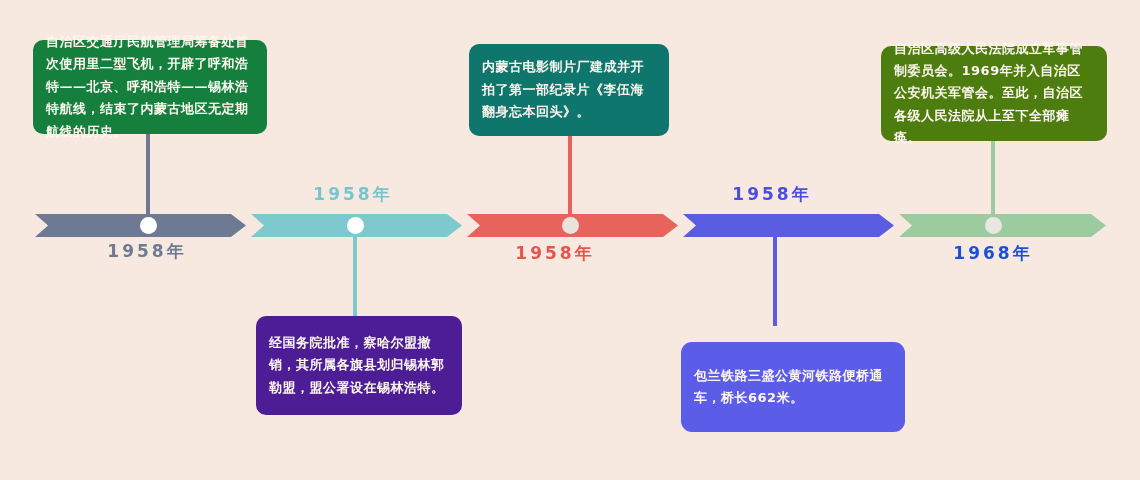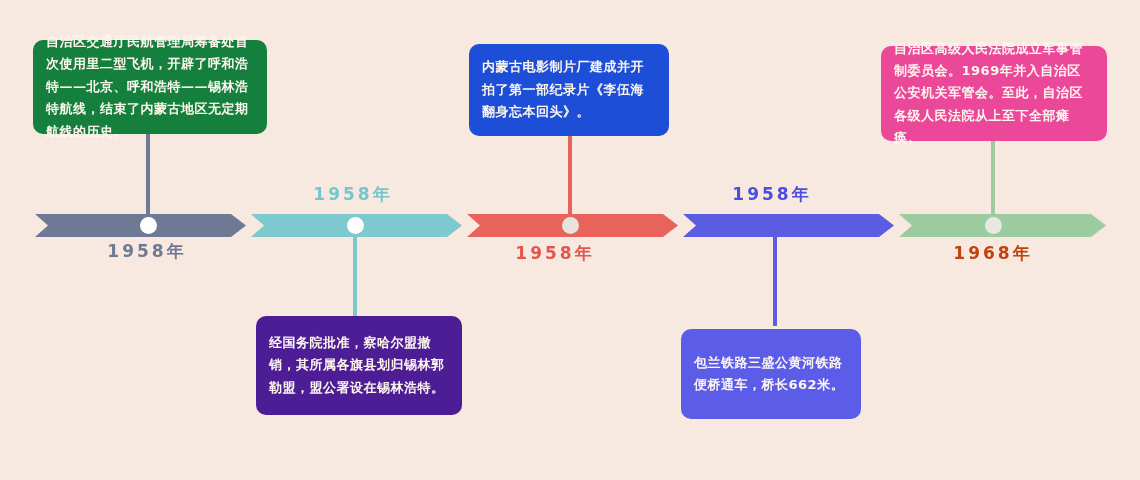--- a/index.html
+++ b/index.html
@@ -52,21 +52,21 @@
     position:absolute;border-radius:10px;box-sizing:border-box;
     display:flex;align-items:center;
     padding:6px 13px;
     color:#fdf6ee;font-weight:bold;font-size:13px;line-height:1.72;
     letter-spacing:0.5px;text-align:left;
   }
   .box.b1{left:33px;top:40px;width:234px;height:94px;}
   .box.b2{left:469px;top:44px;width:200px;height:92px;}
   .box.b3{left:881px;top:46px;width:226px;height:95px;}
   .box.b4{left:256px;top:316px;width:206px;height:99px;}
-  .box.b5{left:681px;top:329px;width:180px;height:90px;}
+  .box.b5{left:681px;top:342px;width:224px;height:90px;border-radius:11px;}
 </style>
 </head>
 <body style="background: rgb(247, 233, 224);">
 
 <div class="canvas">
 
   <div>
     <div class="seg s1" style="background: rgb(110, 122, 148);"></div>
     <div class="stem st1" style="background: rgb(110, 122, 148);"></div>
     <div class="marker m1" style="background: rgb(255, 255, 255);"></div>
@@ -84,37 +84,37 @@
     <div class="box b4" style="background: #4c1d95;">
       <span>经国务院批准，察哈尔盟撤销，其所属各旗县划归锡林郭勒盟，盟公署设在锡林浩特。</span>
     </div>
   </div>
 
   <div>
     <div class="seg s3" style="background: rgb(232, 99, 91);"></div>
     <div class="stem st3" style="background: rgb(232, 99, 91);"></div>
     <div class="marker m3" style="background: rgb(233, 227, 222);"></div>
     <div class="year y3" style="color: rgb(230, 85, 77);">1958年</div>
-    <div class="box b2" style="background: #1d4ed8;">
+    <div class="box b2" style="background: #0f766e;">
       <span>内蒙古电影制片厂建成并开拍了第一部纪录片《李伍海翻身忘本回头》。</span>
     </div>
   </div>
 
   <div>
     <div class="seg s4" style="background: rgb(90, 92, 226);"></div>
     <div class="stem st4" style="background: rgb(90, 92, 226);"></div>
     <div class="year y4" style="color: rgb(75, 77, 224);">1958年</div>
     <div class="box b5" style="background: rgb(91, 93, 232);">
       <span>包兰铁路三盛公黄河铁路便桥通车，桥长662米。</span>
     </div>
   </div>
 
   <div>
     <div class="seg s5" style="background: rgb(155, 203, 158);"></div>
     <div class="stem st5" style="background: rgb(155, 203, 158);"></div>
     <div class="marker m5" style="background: rgb(233, 231, 226);"></div>
-    <div class="year y5" style="color: #c2410c;">1968年</div>
-    <div class="box b3" style="background: #ec4899;">
+    <div class="year y5" style="color: #1d4ed8;">1968年</div>
+    <div class="box b3" style="background: #4d7c0f;">
       <span>自治区高级人民法院成立军事管制委员会。1969年并入自治区公安机关军管会。至此，自治区各级人民法院从上至下全部瘫痪。</span>
     </div>
   </div>
 
 </div>
 
 </body></html>

